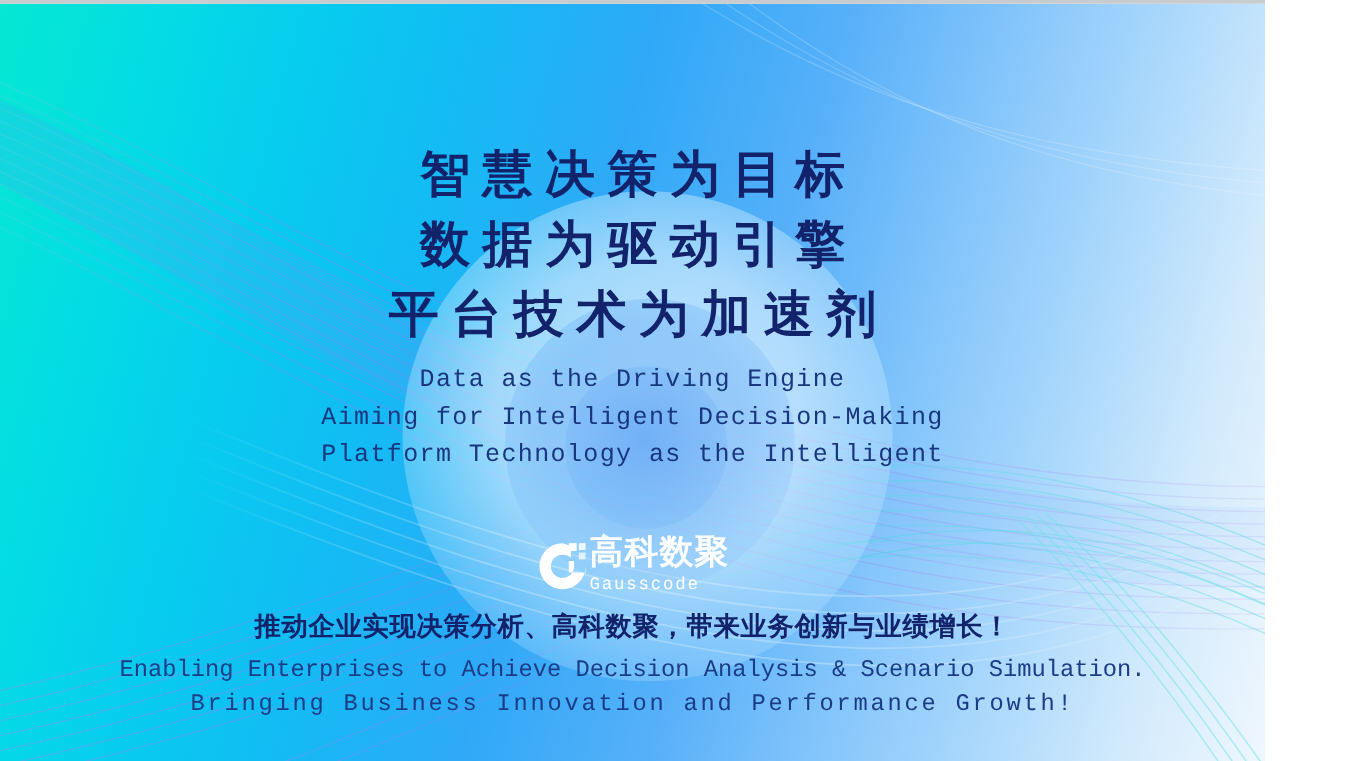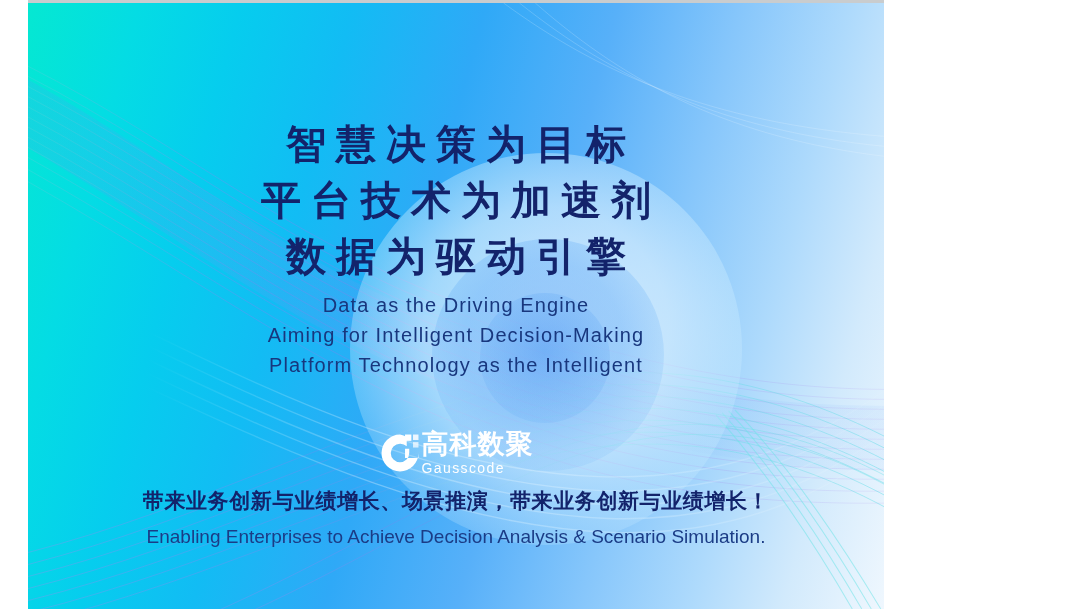--- a/index.html
+++ b/index.html
@@ -1,38 +1,37 @@
 <!DOCTYPE html>
 <html lang="zh"><head>
 <meta charset="utf-8">
 <title>Gausscode Banner</title>
 <style>
   html,body{margin:0;padding:0;background:#ffffff;}
   *{box-sizing:border-box;}
 
   #stage{
     position:relative;
-    width:856px;
+    width:1012px;
     height:609px;
     overflow:hidden;
     border-top:3px solid #c9ccce;
-    font-family:Liberation Sans, sans-serif;
+    font-family:Liberation Mono, monospace;
     background:
       linear-gradient(105deg,
         #05E8D2 0%,
         #04DCE4 11%,
         #06CDEE 21%,
         #12BCF4 32%,
         #2FA9F7 45%,
         #57B0F9 58%,
         #86C6FB 70%,
         #AEDAFC 81%,
         #D2EAFC 90%,
         #EFF7FE 100%);
-    margin-left: 28px;
   }
 
   
   .bg-svg{position:absolute;inset:0;width:100%;height:100%;display:block;}
 
   .glow{position:absolute;border-radius:50%;pointer-events:none;}
   .glow-outer{
     left:322px;top:150px;width:392px;height:392px;
     background:radial-gradient(circle at 50% 45%,
       rgba(255,255,255,0.72) 0%,
@@ -206,22 +205,22 @@
   </svg>
 
   <div class="glow glow-outer"></div>
   <div class="glow glow-inner"></div>
   <div class="glow glow-core"></div>
 
   <div class="content">
 
     <div class="headline">
       <span class="hl-line">智慧决策为目标</span>
+      <span class="hl-line">数据为驱动引擎</span>
       <span class="hl-line">平台技术为加速剂</span>
-      <span class="hl-line">数据为驱动引擎</span>
     </div>
 
     <div class="subhead">
       <span class="sub-line">Data as the Driving Engine</span>
       <span class="sub-line">Aiming for Intelligent Decision-Making</span>
       <span class="sub-line">Platform Technology as the Intelligent</span>
     </div>
 
     <div class="logo">
       <svg class="logo-mark" viewBox="0 0 100 100" aria-hidden="true">
@@ -232,20 +231,21 @@
         <rect x="62" y="6" width="15" height="15" fill="#ffffff"></rect>
         <rect x="81" y="6" width="13" height="13" fill="#ffffff" opacity="0.85"></rect>
         <rect x="81" y="24" width="13" height="13" fill="#ffffff" opacity="0.7"></rect>
       </svg>
       <span class="logo-words">
         <span class="logo-cn">高科数聚</span>
         <span class="logo-en">Gausscode</span>
       </span>
     </div>
 
-    <div class="tagline-cn">带来业务创新与业绩增长、场景推演，带来业务创新与业绩增长！</div>
+    <div class="tagline-cn">推动企业实现决策分析、高科数聚，带来业务创新与业绩增长！</div>
 
     <div class="tagline-en">
       <span class="te-line">Enabling Enterprises to Achieve Decision Analysis &amp; Scenario Simulation.</span>
+      <span class="te-line spaced">Bringing Business Innovation and Performance Growth!</span>
     </div>
 
   </div>
 </div>
 
 </body></html>

